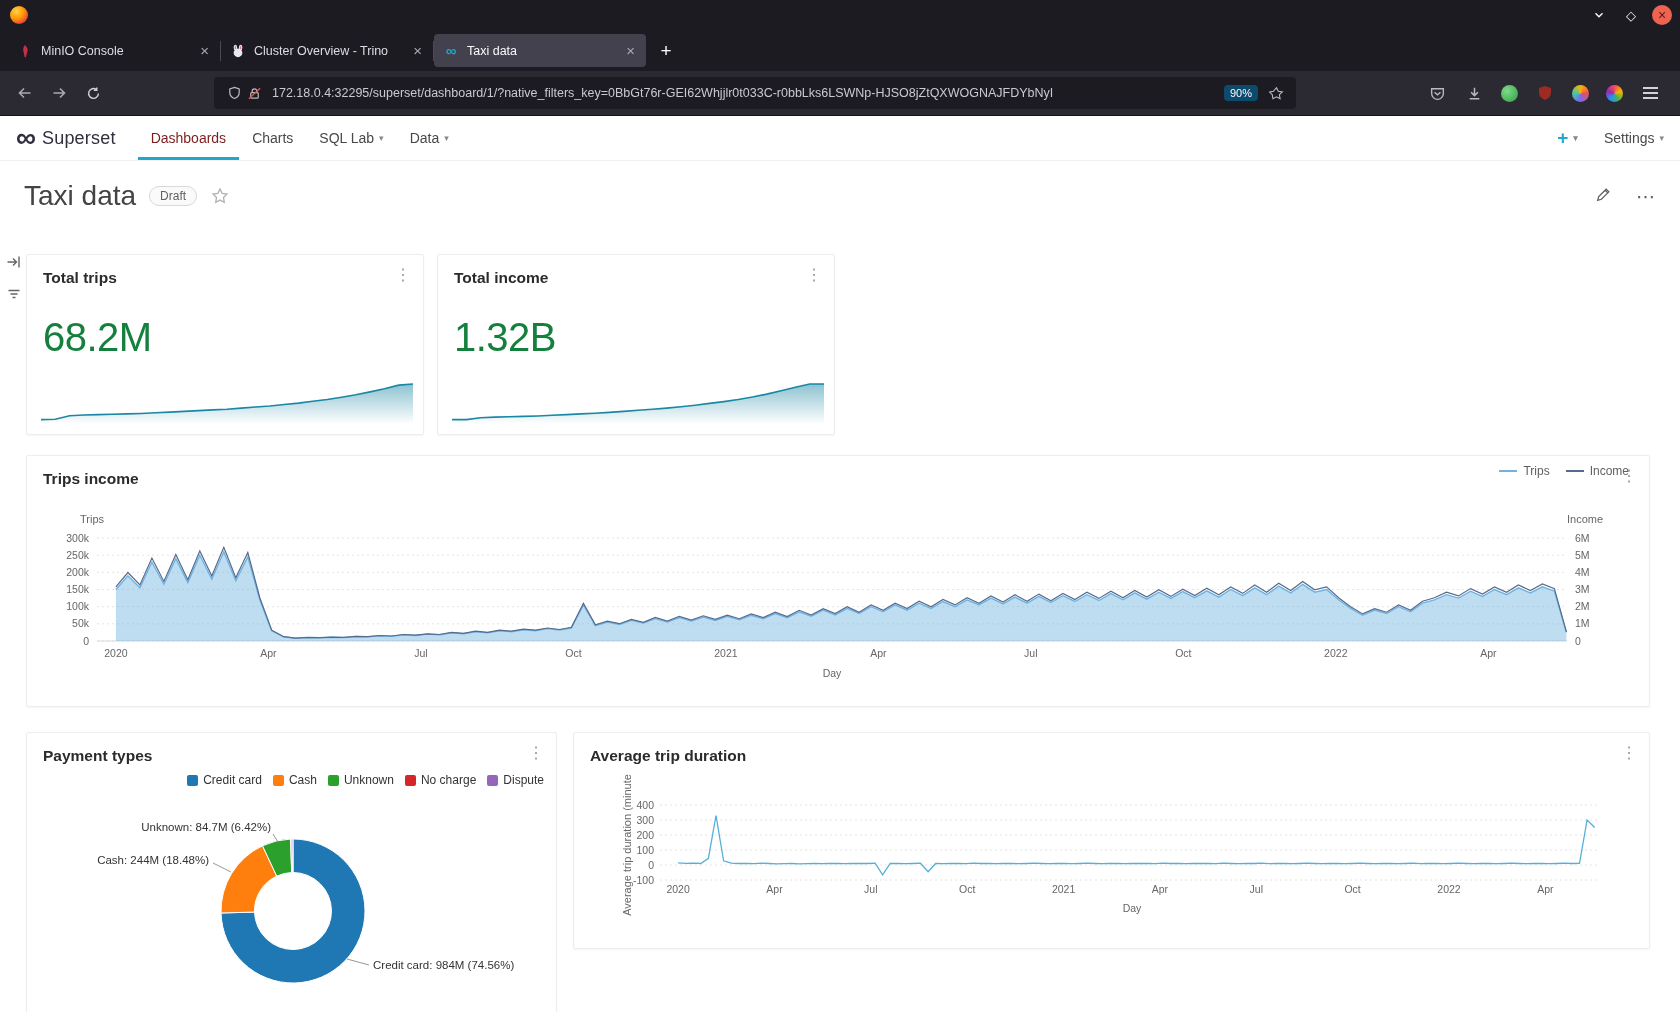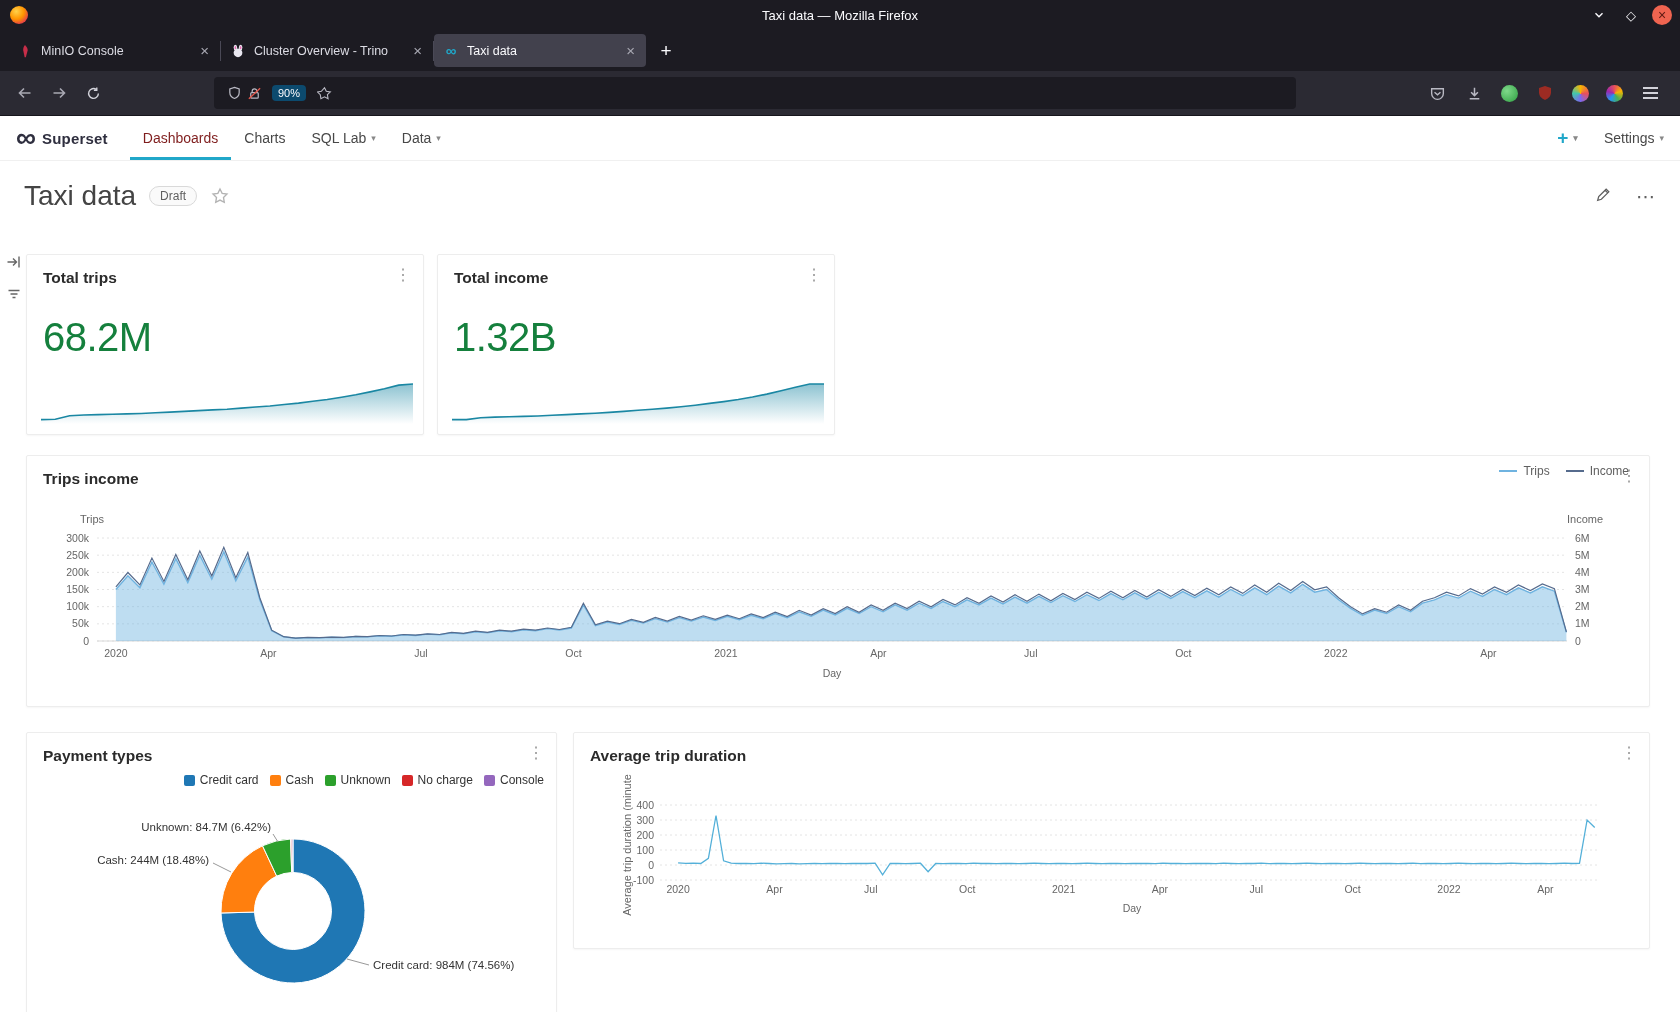--- a/index.html
+++ b/index.html
@@ -47,21 +47,21 @@
   .dot-pin{width:17px;height:17px;border-radius:50%;
     background:conic-gradient(#e8505b,#f8b500,#4caf50,#2196f3,#9c27b0,#e8505b);}
   .burger{display:flex;flex-direction:column;gap:3px;}
   .burger i{display:block;width:15px;height:2px;background:#d2d2da;}
 
   
   .superset{position:absolute;left:0;top:116px;width:100%;height:896px;background:#fff;}
   .ss-header{height:45px;display:flex;align-items:stretch;padding:0 16px;border-bottom:1px solid #f0f0f0;box-sizing:border-box;}
   .logo{display:flex;align-items:center;gap:6px;color:#2f2f3f;}
   .logo-mark{font-size:28px;font-weight:bold;line-height:1;}
-  .logo-text{font-size:15px;font-weight:bold;letter-spacing:.2px;}
+  .logo-text{font-size:18px;font-weight:normal;letter-spacing:.2px;}
   .ss-nav{display:flex;margin-left:22px;}
   .nav-item{display:flex;align-items:center;padding:0 13px;font-size:14px;color:#484848;
     border-bottom:3px solid transparent;padding-top:3px;box-sizing:border-box;}
   .nav-item.active{color:#7f1d1d;border-bottom-color:#20a7c9;}
   .caret{font-size:9px;color:#888;margin-left:5px;}
   .ss-right{margin-left:auto;display:flex;align-items:center;gap:26px;}
   .plus-btn{color:#20a7c9;font-size:19px;font-weight:bold;display:flex;align-items:center;}
   .settings{font-size:14px;color:#484848;display:flex;align-items:center;}
 
   .title-row{display:flex;align-items:center;padding:19px 24px 0 24px;}
@@ -93,21 +93,20 @@
   .anno{font-size:11.5px;fill:#333;}
   .leader{fill:none;stroke:#999;stroke-width:1;}
 </style>
 </head>
 <body>
 
 <div class="screen">
 
   <div class="titlebar">
     <div class="fx-logo"></div>
-    <div class="win-title">Taxi data — Mozilla Firefox</div>
     <div class="win-controls">
       <span class="winbtn">
         <svg width="14" height="14" viewBox="0 0 16 16">
             <path d="M4 6l4 4 4-4" fill="none" stroke="currentColor" stroke-width="1.6"></path>
           </svg>
       </span>
       <span class="winbtn">◇</span>
       <span class="winclose">×</span>
     </div>
   </div>
@@ -168,20 +167,21 @@
             <path d="M8 1.5l5 1.6v3.7c0 3.1-2 5.4-5 6.5-3-1.1-5-3.4-5-6.5V3.1z" fill="none" stroke="currentColor" stroke-width="1.3"></path>
           </svg>
       </span>
       <span class="ext">
         <svg width="15" height="15" viewBox="0 0 16 16">
             <rect x="4" y="7" width="8" height="6" rx="1" fill="none" stroke="currentColor" stroke-width="1.3"></rect>
             <path d="M5.5 7V5.5a2.5 2.5 0 0 1 5 0V7" fill="none" stroke="currentColor" stroke-width="1.3"></path>
             <path d="M2 13.5L14 2.5" stroke="#e2574c" stroke-width="1.5"></path>
           </svg>
       </span>
+      <span class="url-text">172.18.0.4:32295/superset/dashboard/1/?native_filters_key=0BbGt76r-GEI62Whjjlr0t033C-r0bbLks6LSWNp-HJSO8jZtQXWOGNAJFDYbNyI</span>
       <span class="zoom-pill">90%</span>
       <span class="ext">
         <svg width="15" height="15" viewBox="0 0 16 16">
             <path d="M8 1.8l1.9 3.9 4.3.6-3.1 3 .7 4.3L8 11.6l-3.8 2-.7-4.3-3.1-3 4.3-.6z" fill="none" stroke="currentColor" stroke-width="1.2"></path>
           </svg>
       </span>
     </div>
     <div class="ext-icons">
       <span class="ext">
         <svg width="17" height="17" viewBox="0 0 16 16">
@@ -379,21 +379,21 @@
         <span class="pay-item">
           <span class="lg-sq" style="background: rgb(44, 160, 44);"></span>
           <span>Unknown</span>
         </span>
         <span class="pay-item">
           <span class="lg-sq" style="background: rgb(214, 39, 40);"></span>
           <span>No charge</span>
         </span>
         <span class="pay-item">
           <span class="lg-sq" style="background: rgb(148, 103, 189);"></span>
-          <span>Console</span>
+          <span>Dispute</span>
         </span>
       </div>
       <svg id="donut-svg" width="531" height="240" style="position:absolute;left:0;top:58px">
         <g id="donut-g">
             <path d="M266.00 48.00 A72 72 0 1 1 194.03 121.99 L227.51 121.06 A38.5 38.5 0 1 0 266.00 81.50 Z" fill="#1f77b4" stroke="#fff" stroke-width="1"></path>
             <path d="M194.03 121.99 A72 72 0 0 1 235.51 54.78 L249.70 85.12 A38.5 38.5 0 0 0 227.51 121.06 Z" fill="#ff7f0e" stroke="#fff" stroke-width="1"></path>
             <path d="M235.51 54.78 A72 72 0 0 1 263.56 48.04 L264.69 81.52 A38.5 38.5 0 0 0 249.70 85.12 Z" fill="#2ca02c" stroke="#fff" stroke-width="1"></path>
             <path d="M263.56 48.04 A72 72 0 0 1 264.91 48.01 L265.42 81.50 A38.5 38.5 0 0 0 264.69 81.52 Z" fill="#d62728" stroke="#fff" stroke-width="1"></path>
             <path d="M264.91 48.01 A72 72 0 0 1 266.00 48.00 L266.00 81.50 A38.5 38.5 0 0 0 265.42 81.50 Z" fill="#9467bd" stroke="#fff" stroke-width="1"></path>
           </g>

